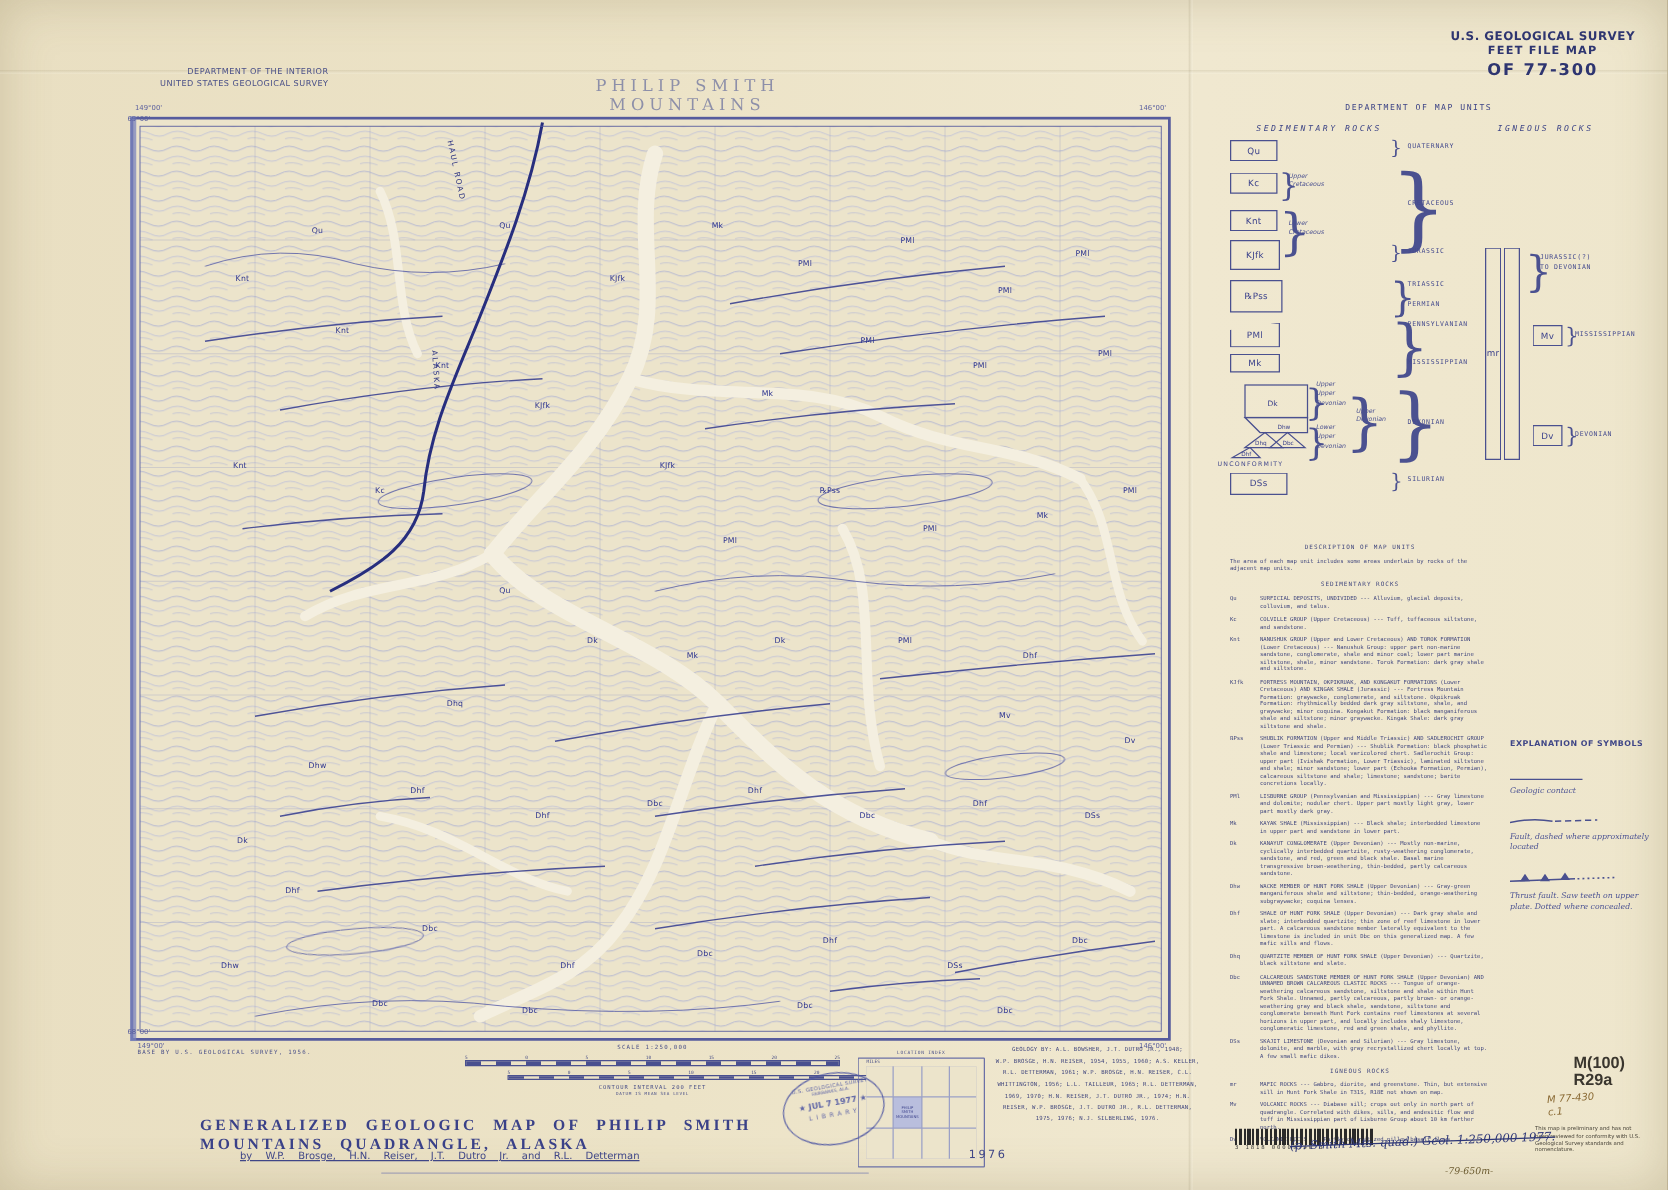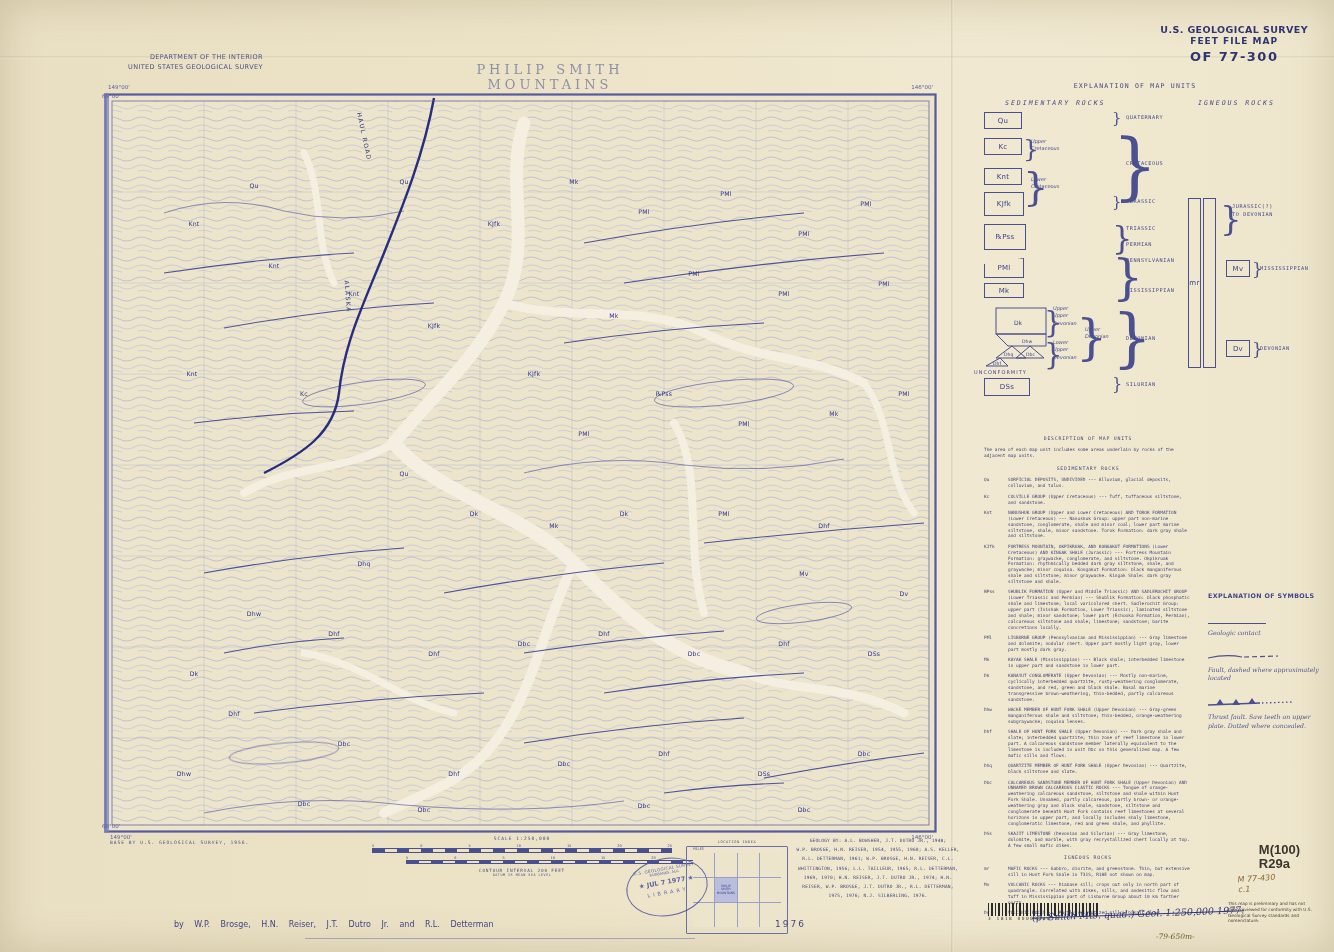--- a/index.html
+++ b/index.html
@@ -70,21 +70,21 @@
   #loc-index .t{font-size:3.6px;letter-spacing:.6px;font-family:"DejaVu Sans Mono",monospace;}
   #loc-grid{margin-top:2px;height:74px;border:1px solid #6b70a6;display:grid;
     grid-template-columns:repeat(4,1fr);grid-template-rows:repeat(3,1fr);gap:1px;background:#9ba0c6;padding:6px;background-clip:content-box;border-radius:1px;}
   #loc-grid .cell{background:#ece4cb;}
   #loc-grid .center{background:#b9bedd;display:flex;align-items:center;justify-content:center;
     font-size:3px;color:#3c428c;line-height:1.2;padding:1px;}
   #credits{left:774px;top:836px;width:208px;font-family:"DejaVu Sans Mono",monospace;
     font-size:4.5px;line-height:2.05;color:#41477e;text-align:center;letter-spacing:.2px;}
   #main-title{left:160px;top:893px;width:500px;font-family:"Liberation Serif",serif;font-weight:bold;
     font-size:12.5px;letter-spacing:2.5px;word-spacing:7px;color:#3a4188;}
-  #byline{left:174px;top:920px;font-size:8px;word-spacing:8px;color:#3f4687;}
+  #byline{left:192px;top:920px;font-size:8px;word-spacing:8px;color:#3f4687;text-decoration:underline;}
   #year{left:775px;top:919px;font-size:9px;letter-spacing:2px;color:#3f4687;}
   #byline-rule{left:305px;top:938px;width:390px;height:1px;background:#7b80b2;opacity:.6;}
   
   #stamp{left:626px;top:858px;width:82px;height:58px;border:1.6px solid #4d55a2;border-radius:50%;
     transform:rotate(-10deg);color:#4d55a2;text-align:center;opacity:.88;padding-top:7px;box-sizing:border-box;}
   #stamp .s1{font-size:4.2px;letter-spacing:.3px;}
   #stamp .s2{font-size:3.6px;}
   #stamp .s3{font-size:6.5px;font-weight:bold;margin-top:3px;}
   #stamp .s4{font-size:5px;letter-spacing:3px;margin-top:3px;}
   #m200{right:34px;top:843px;font-size:13px;font-weight:bold;color:#3a362e;line-height:1.1;text-align:left;font-family:"Liberation Sans",sans-serif;}
@@ -251,21 +251,21 @@
     <span class="corner" style="left:4px;top:-9px">149°00'</span>
     <span class="corner" style="left:-2px;top:0px">69°00'</span>
     <span class="corner" style="right:4px;top:-9px">146°00'</span>
     <span class="corner" style="left:-2px;bottom:4px">68°00'</span>
     <span class="corner" style="left:6px;bottom:-7px">149°00'</span>
     <span class="corner" style="right:4px;bottom:-7px">146°00'</span>
     <span class="roadlab" style="left:236px;top:40px;transform:rotate(78deg)">HAUL ROAD</span>
     <span class="roadlab" style="left:228px;top:200px;transform:rotate(86deg)">ALASKA</span>
   </div>
 
-  <div class="abs sec-head" id="corr-title">EXPLANATION OF MAP UNITS</div>
+  <div class="abs sec-head" id="corr-title">DEPARTMENT OF MAP UNITS</div>
   <div class="abs sec-head" id="sed-head">SEDIMENTARY ROCKS</div>
   <div class="abs sec-head" id="ign-head">IGNEOUS ROCKS</div>
   <div id="correlation">
       <div class="cbox" style="position: absolute; left: 984px; top: 112px; width: 38px; height: 17px;">Qu</div>
       <div class="cbox" style="position: absolute; left: 984px; top: 138px; width: 38px; height: 17px;">Kc</div>
       <div class="cbox" style="position: absolute; left: 984px; top: 168px; width: 38px; height: 17px;">Knt</div>
       <div class="cbox" style="position: absolute; left: 984px; top: 192px; width: 40px; height: 24px;">KJfk</div>
       <div class="cbox" style="position: absolute; left: 984px; top: 224px; width: 42px; height: 26px;">℞Pss</div>
       <div class="cbox slant" style="position: absolute; left: 984px; top: 258px; width: 40px; height: 20px;">PMl</div>
       <div class="cbox" style="position: absolute; left: 984px; top: 283px; width: 40px; height: 15px;">Mk</div>
@@ -476,20 +476,21 @@
   <div class="abs" id="credits">
       <div>GEOLOGY BY: A.L. BOWSHER, J.T. DUTRO JR., 1948;</div>
       <div>W.P. BROSGE, H.N. REISER, 1954, 1955, 1960; A.S. KELLER,</div>
       <div>R.L. DETTERMAN, 1961; W.P. BROSGE, H.N. REISER, C.L.</div>
       <div>WHITTINGTON, 1956; L.L. TAILLEUR, 1965; R.L. DETTERMAN,</div>
       <div>1969, 1970; H.N. REISER, J.T. DUTRO JR., 1974; H.N.</div>
       <div>REISER, W.P. BROSGE, J.T. DUTRO JR., R.L. DETTERMAN,</div>
       <div>1975, 1976; N.J. SILBERLING, 1976.</div>
     </div>
 
+  <div class="abs" id="main-title">GENERALIZED GEOLOGIC MAP OF PHILIP SMITH MOUNTAINS QUADRANGLE, ALASKA</div>
   <div class="abs" id="byline">by W.P. Brosge, H.N. Reiser, J.T. Dutro Jr. and R.L. Detterman</div>
   <div class="abs" id="year">1976</div>
   <div class="abs" id="byline-rule"></div>
 
   <div class="abs" id="stamp">
     <div class="s1">U.S. GEOLOGICAL SURVEY</div>
     <div class="s2">FAIRBANKS, ALA.</div>
     <div class="s3">★ JUL 7 1977 ★</div>
     <div class="s4">LIBRARY</div>
   </div>

